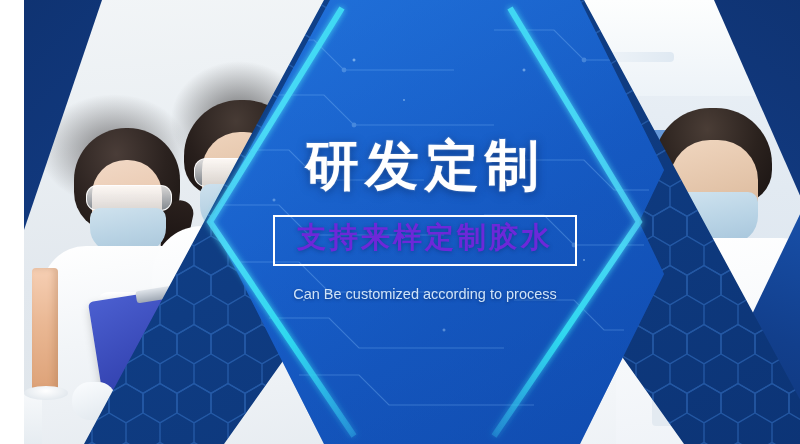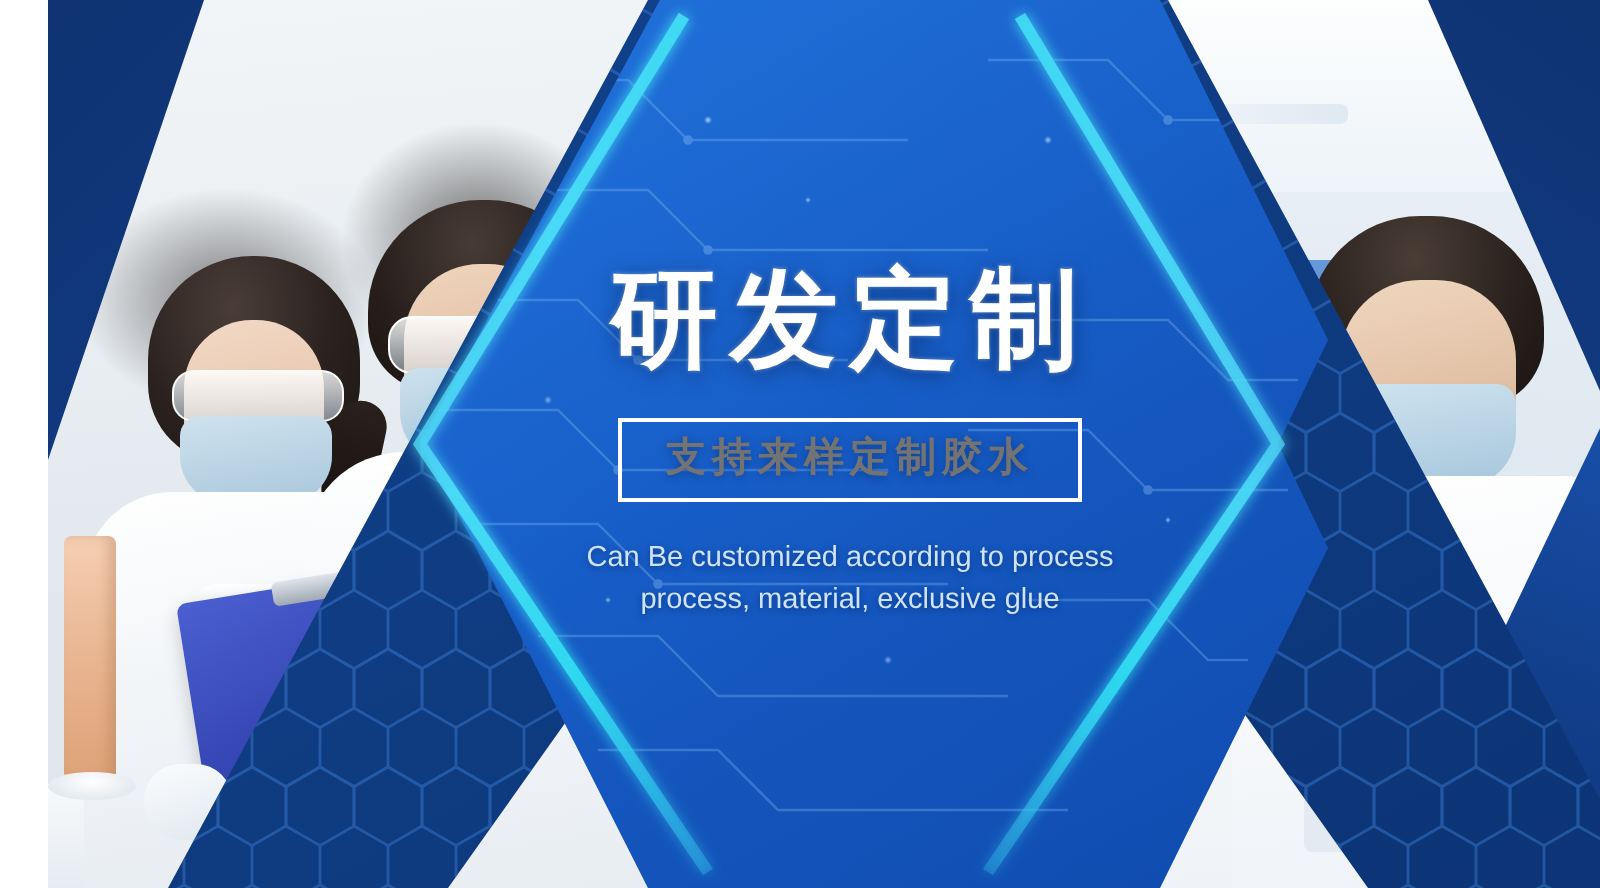--- a/index.html
+++ b/index.html
@@ -202,22 +202,22 @@
     line-height:1;margin:0 0 22px 0;
     text-shadow:0 2px 10px rgba(4,30,80,.55), 0 0 2px rgba(255,255,255,.5);
     font-family:"DejaVu Sans","Liberation Sans",sans-serif;
   }
   .subtitle-box{
     border:2px solid #ffffff;
     padding:7px 22px 9px 22px;
     margin-bottom:18px;
   }
   .subtitle{
-    font-size:20px;font-weight:bold;color:#737373;letter-spacing:3px;line-height:1.1;
-    font-family:Liberation Serif, serif;
+    font-size:29px;font-weight:bold;color:#6d28d9;letter-spacing:3px;line-height:1.1;
+    font-family:Liberation Mono, monospace;
     text-shadow:0 1px 4px rgba(4,30,80,.4);
   }
   .english{
     text-align:center;color:#cfe3f8;font-size:14.5px;line-height:1.45;
     font-family:"Liberation Sans","DejaVu Sans",sans-serif;
     text-shadow:0 1px 3px rgba(4,30,80,.5);
   }
   .english div{white-space:nowrap;}
 </style>
 </head>
@@ -348,17 +348,16 @@
     <path d="M486 8 L615 222 L470 436" fill="none" stroke="url(#cg2)" stroke-width="6" filter="url(#glow)"></path>
   </svg>
 
   <div class="textblock">
     <div class="title">研发定制</div>
     <div class="subtitle-box">
       <div class="subtitle">支持来样定制胶水</div>
     </div>
     <div class="english">
       <div>Can Be customized according to process</div>
-      <div>process, material, exclusive glue</div>
     </div>
   </div>
 
 </div>
 
 </body></html>

